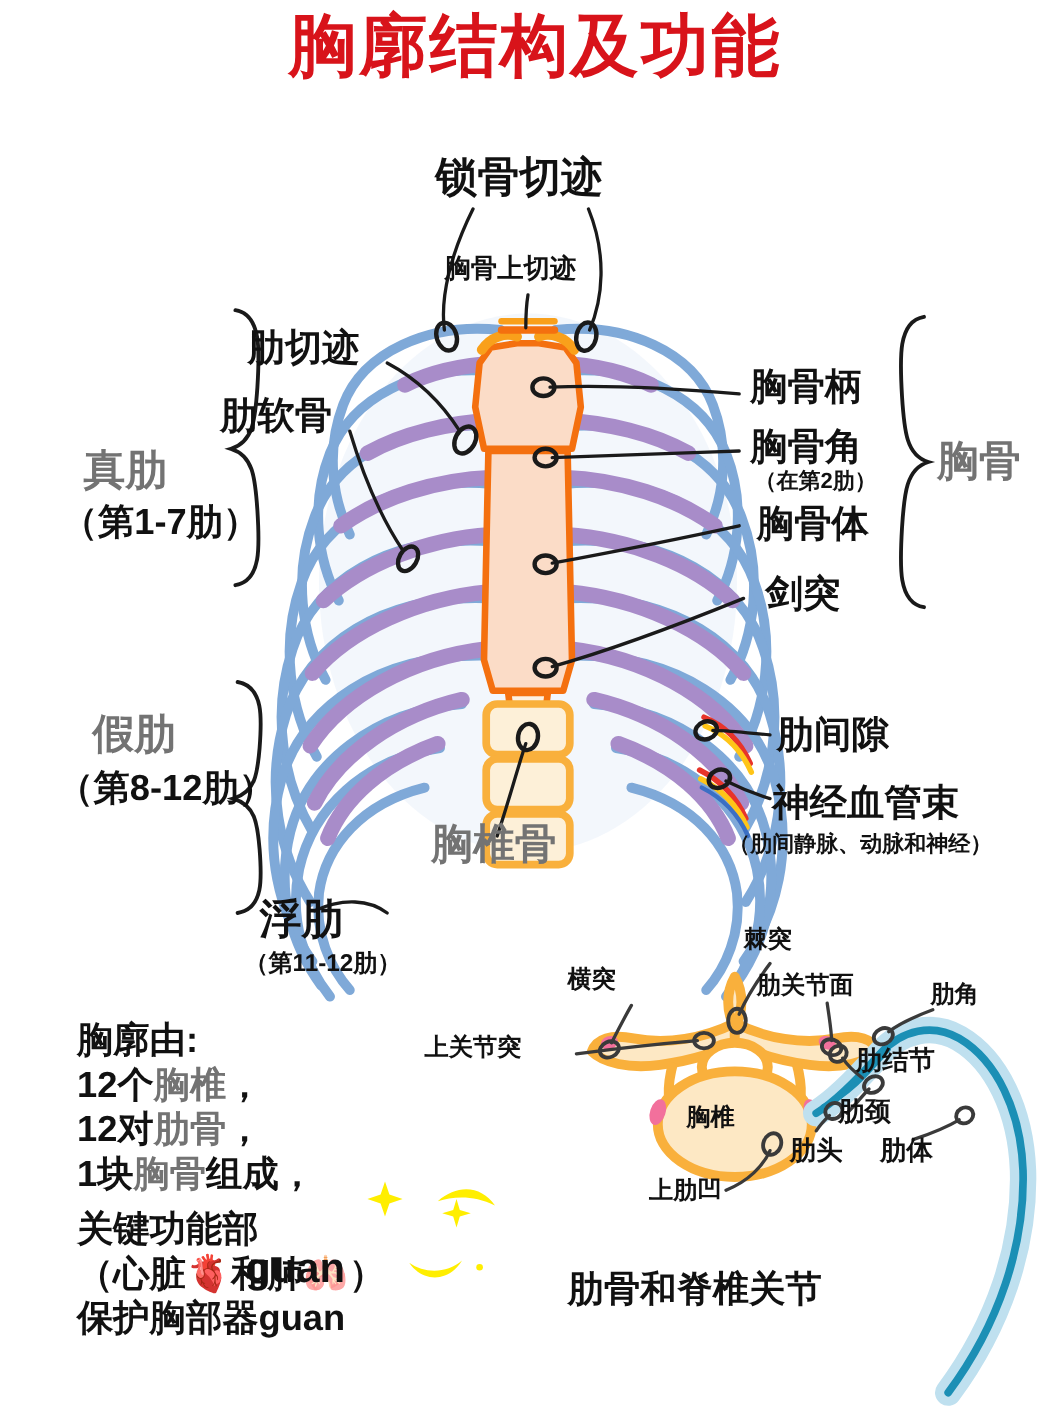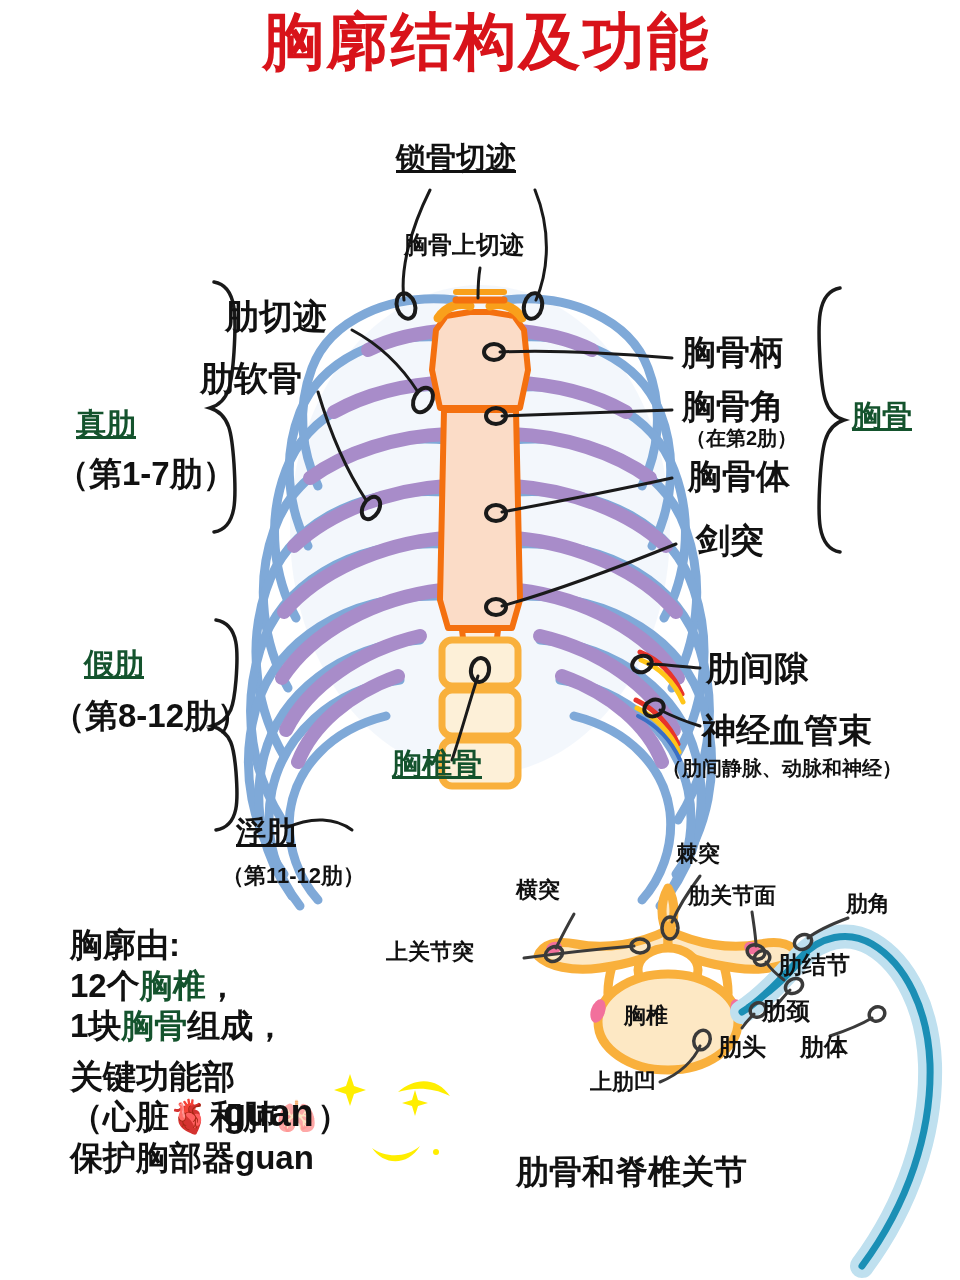--- a/index.html
+++ b/index.html
@@ -3,28 +3,28 @@
 <meta charset="utf-8">
 <style>
   html,body{margin:0;padding:0;background:#fff;}
   body{
     width:960px;height:1280px;position:relative;overflow:hidden;
     font-family:"Liberation Sans","DejaVu Sans",sans-serif;
     color:#111;
   }
   .stage{position:absolute;inset:0;}
   .lbl{position:absolute;white-space:nowrap;font-weight:700;line-height:1.08;}
-  .red{color:#14532d;}
+  .red{color:#737373;}
   .blk{color:#111;}
   #title{
     left:0;right:0;top:34px;text-align:center;
     font-size:62px;font-weight:700;color:#d8131a;letter-spacing:2px;padding-left:13px;
   }
   
-  .s38{font-size:30px;text-decoration:underline;}
+  .s38{font-size:38px;}
   .s34{font-size:34px;}
   .s30{font-size:22px;}
   .s27{font-size:33px;}
   .s24{font-size:24px;}
   .s22{font-size:22px;}
   .s20{font-size:20px;}
   svg{position:absolute;left:0;top:0;overflow:visible;}
   .bigtext{position:absolute;left:70px;top:925px;font-size:33px;font-weight:700;line-height:1.23;}
   .bigtext div{white-space:nowrap;}
   .ov{position:relative;display:inline-block;}
@@ -208,20 +208,23 @@
       <circle cx="436" cy="1152" r="3"></circle>
     </g>
   </svg>
 
   <div class="bigtext">
     <div>胸廓由:</div>
     <div>
       <span>12个</span><span class="red">胸椎</span><span>，</span>
     </div>
     <div>
+      <span>12对</span><span class="red">肋骨</span><span>，</span>
+    </div>
+    <div>
       <span>1块</span><span class="red">胸骨</span><span>组成，</span>
     </div>
     <div style="margin-top:10px;">
       <span>关键功能部</span><span class="ov"><span class="g1">guan</span></span>
     </div>
     <div>
       <span>（心脏</span><span>🫀</span><span>和肺</span><span>🫁</span><span>）</span>
     </div>
     <div>保护胸部器guan</div>
   </div>

